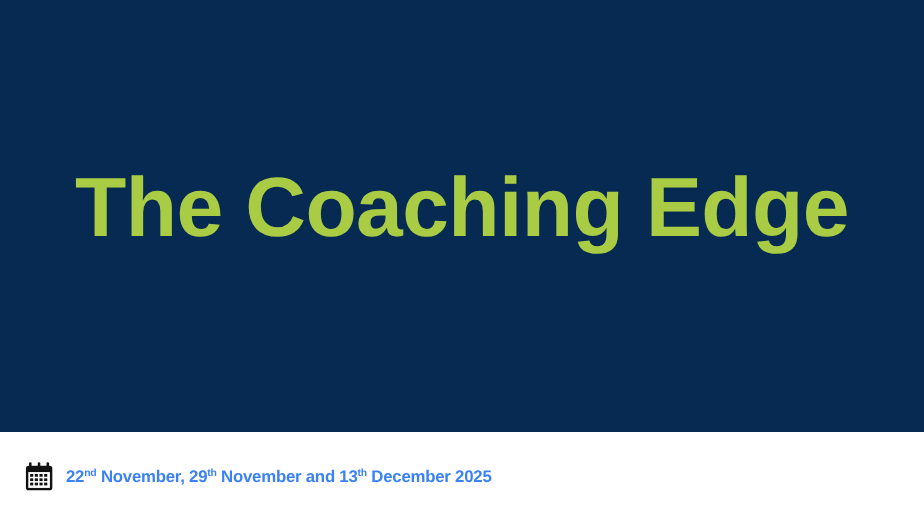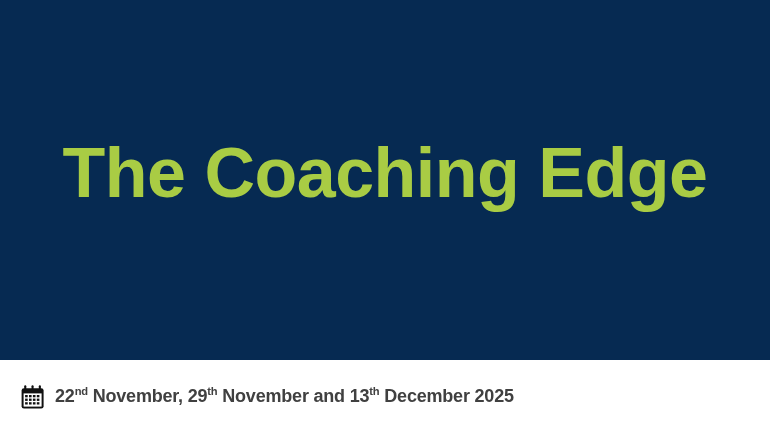--- a/index.html
+++ b/index.html
@@ -64,23 +64,23 @@
     height: 26px;
     margin-right: 9px;
     display: block;
     line-height: 0;
   }
   .cal-icon svg {
     display: block;
   }
   .footer-date {
     font-family: "Liberation Sans", sans-serif;
-    font-size: 18px;
+    font-size: 14px;
     font-weight: 700;
-    color: #404040;
+    color: #3b82f6;
     letter-spacing: -0.2px;
     white-space: nowrap;
   }
   .footer-date sup {
     font-size: 0.62em;
     vertical-align: super;
     line-height: 0;
     font-weight: 700;
   }
   .footer-mode {

